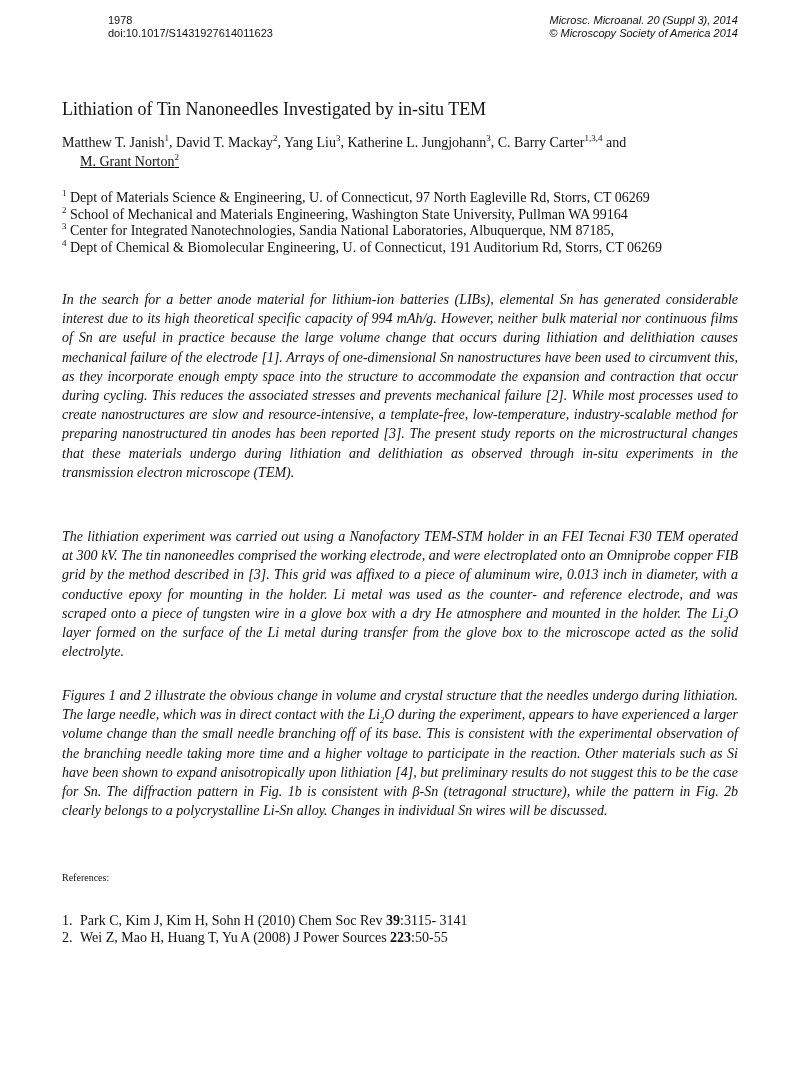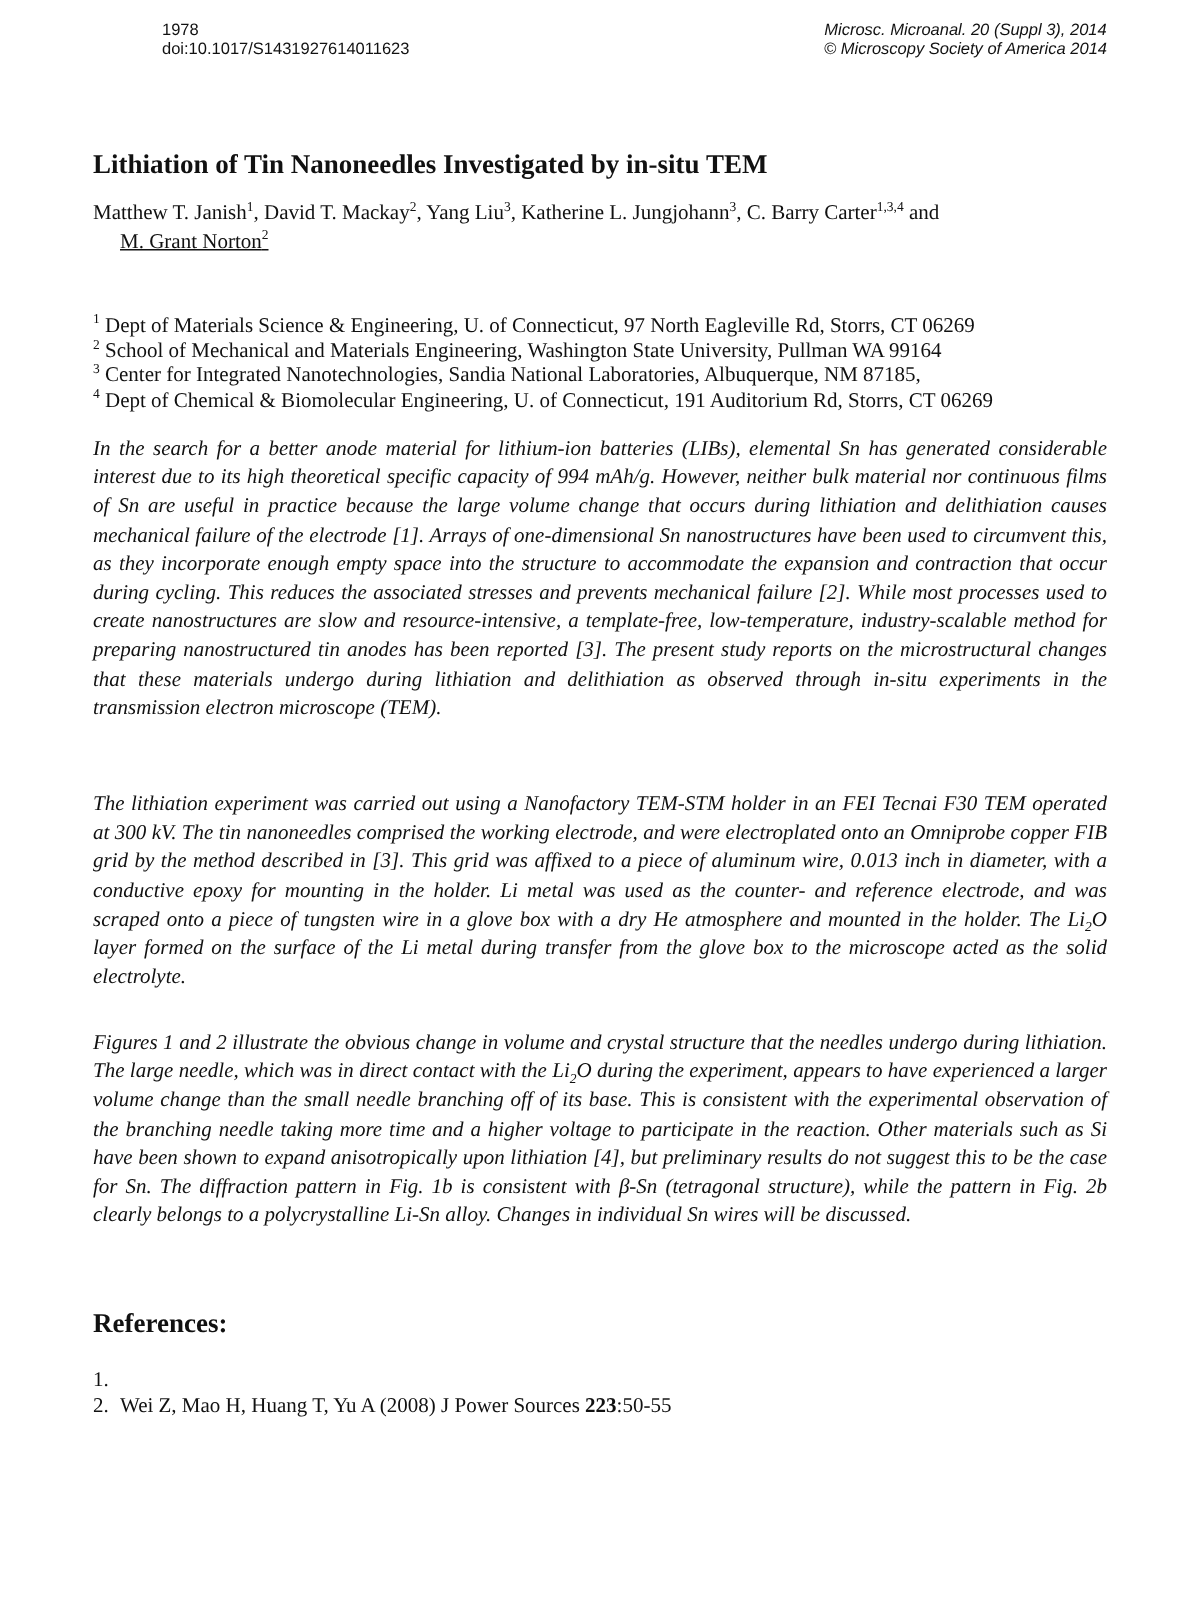--- a/index.html
+++ b/index.html
@@ -1,27 +1,27 @@
 <!DOCTYPE html>
 <html><head>
 <meta charset="utf-8">
 <style>
   html, body { margin: 0; padding: 0; background: #ffffff; }
   body { width: 800px; height: 1067px; position: relative; overflow: hidden; color: #111; }
   .hdr { position: absolute; top: 14px; left: 62px; width: 676px; font-family: "Liberation Sans", sans-serif; font-size: 11px; line-height: 13px; }
   .hdr .l { position: absolute; left: 0; top: 0; margin-left: 46px; }
   .hdr .r { position: absolute; right: 0; top: 0; text-align: center; font-style: italic; }
-  .title { position: absolute; top: 98px; left: 62px; font-family: "Liberation Serif", serif; font-weight: bold; font-size: 18px; line-height: 22px; text-align: right; }
+  .title { position: absolute; top: 98px; left: 62px; font-family: "Liberation Serif", serif; font-weight: normal; font-size: 18px; line-height: 22px; text-align: right; }
   .authors { position: absolute; top: 133px; left: 62px; width: 676px; font-family: "Liberation Serif", serif; font-size: 14px; line-height: 19px; }
   .authors .line2 { padding-left: 18px; display: block; text-decoration: underline; }
   sup { font-size: 9px; line-height: 0; vertical-align: super; }
   sub { font-size: 9px; line-height: 0; vertical-align: sub; }
-  .affils { position: absolute; top: 190px; left: 62px; width: 676px; font-family: "Liberation Serif", serif; font-size: 14px; line-height: 16.5px; margin-top: 20px; }
+  .affils { position: absolute; top: 190px; left: 62px; width: 676px; font-family: "Liberation Serif", serif; font-size: 14px; line-height: 16.5px; }
   .para { position: absolute; left: 62px; width: 676px; font-family: "Liberation Serif", serif; font-size: 14px; line-height: 19.2px; text-align: justify; font-style: italic; }
-  .refs-h { position: absolute; top: 872px; left: 62px; font-family: "Liberation Serif", serif; font-weight: bold; font-size: 18px; }
+  .refs-h { position: absolute; top: 872px; left: 62px; font-family: "Liberation Serif", serif; font-weight: normal; font-size: 10px; }
   .refs { position: absolute; top: 912px; left: 62px; width: 676px; font-family: "Liberation Serif", serif; font-size: 14px; line-height: 17px; margin: 0; padding: 0; list-style: none; }
   .refs li { display: flex; }
   .refs .num { width: 18px; flex: none; }
 </style>
 </head>
 <body>
 
 <div class="hdr">
   <div class="l">
     <div>1978</div>
@@ -51,18 +51,19 @@
 
 <p class="para" style="top:527px;margin:0"><span>The lithiation experiment was carried out using a Nanofactory TEM-STM holder in an FEI Tecnai F30 TEM operated at 300 kV. The tin nanoneedles comprised the working electrode, and were electroplated onto an Omniprobe copper FIB grid by the method described in [3]. This grid was affixed to a piece of aluminum wire, 0.013 inch in diameter, with a conductive epoxy for mounting in the holder. Li metal was used as the counter- and reference electrode, and was scraped onto a piece of tungsten wire in a glove box with a dry He atmosphere and mounted in the holder. The Li</span><sub>2</sub><span>O layer formed on the surface of the Li metal during transfer from the glove box to the microscope acted as the solid electrolyte.</span></p>
 
 <p class="para" style="top:686px;margin:0"><span>Figures 1 and 2 illustrate the obvious change in volume and crystal structure that the needles undergo during lithiation. The large needle, which was in direct contact with the Li</span><sub>2</sub><span>O during the experiment, appears to have experienced a larger volume change than the small needle branching off of its base. This is consistent with the experimental observation of the branching needle taking more time and a higher voltage to participate in the reaction. Other materials such as Si have been shown to expand anisotropically upon lithiation [4], but preliminary results do not suggest this to be the case for Sn. The diffraction pattern in Fig. 1b is consistent with β-Sn (tetragonal structure), while the pattern in Fig. 2b clearly belongs to a polycrystalline Li-Sn alloy. Changes in individual Sn wires will be discussed.</span></p>
 
 <div class="refs-h">References:</div>
 
 <ol class="refs">
   <li>
       <span class="num">1.</span>
+      <span><span>Park C, Kim J, Kim H, Sohn H (2010) Chem Soc Rev </span><b>39</b><span>:3115- 3141</span></span>
     </li>
   <li>
       <span class="num">2.</span>
       <span><span>Wei Z, Mao H, Huang T, Yu A (2008) J Power Sources </span><b>223</b><span>:50-55</span></span>
     </li>
 </ol>
 
 </body></html>

